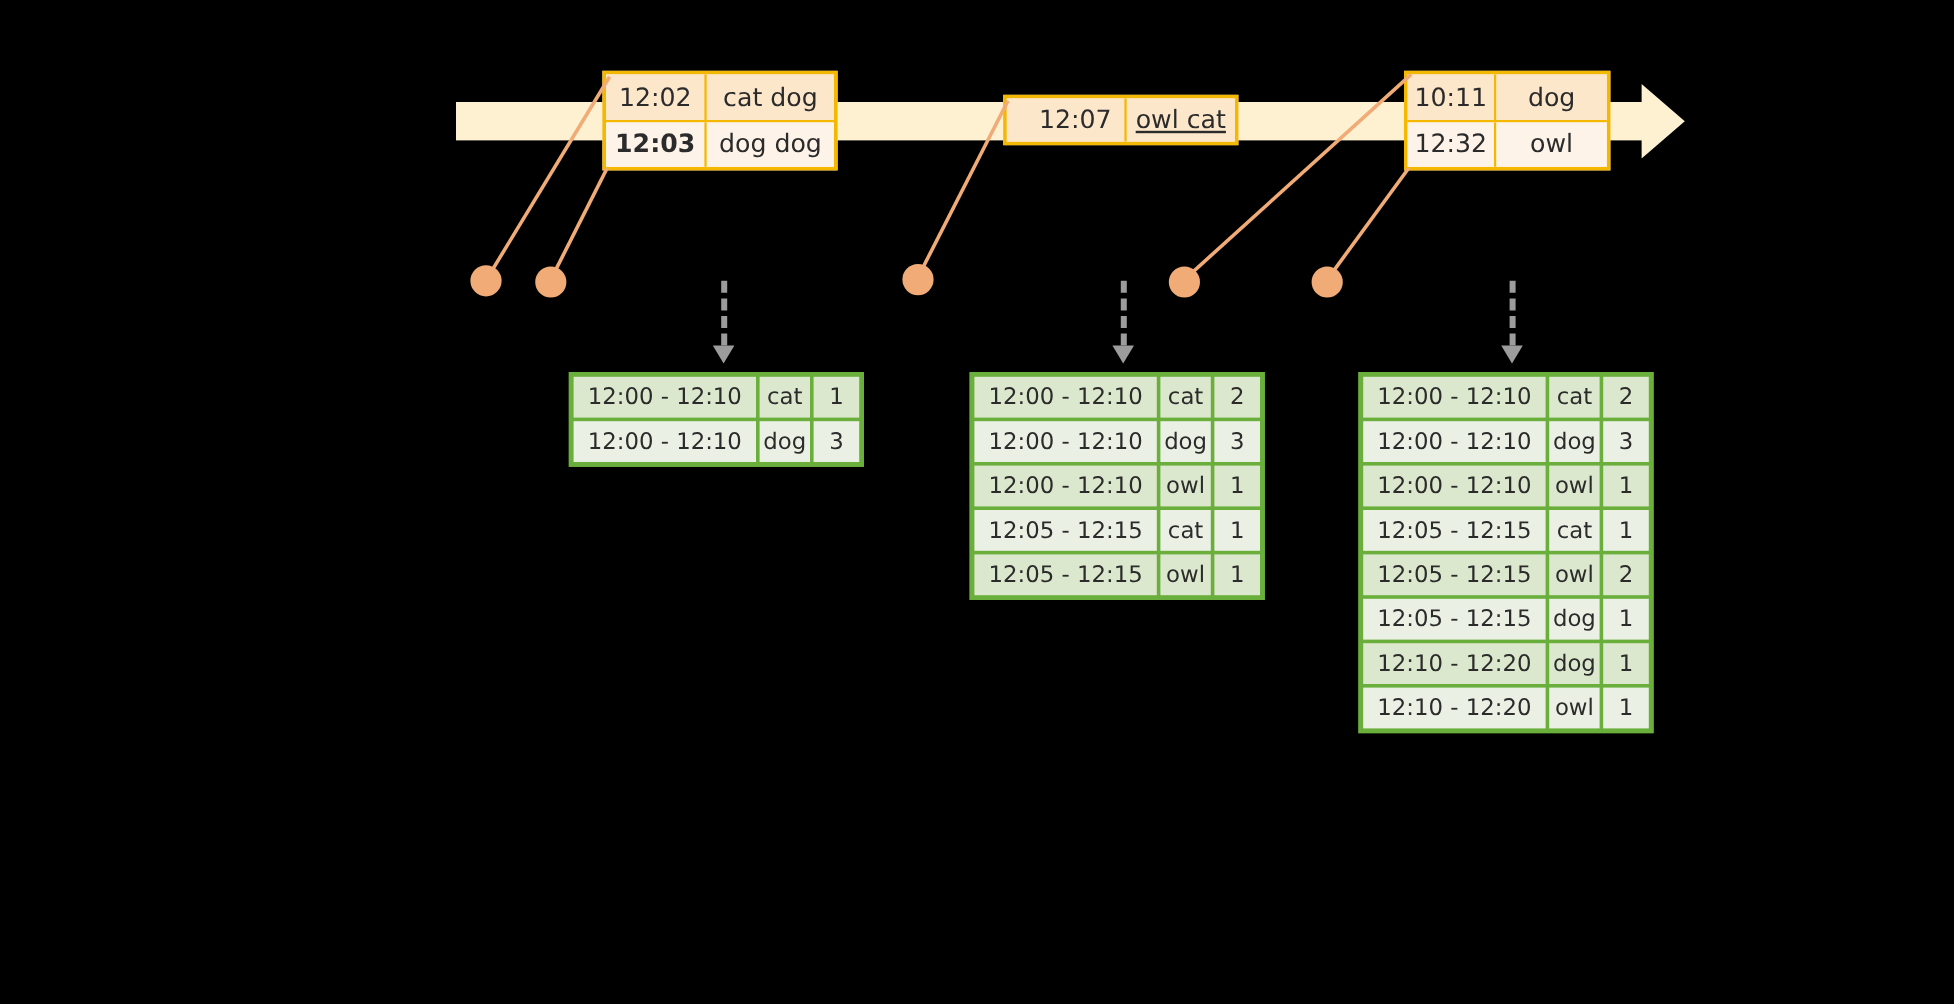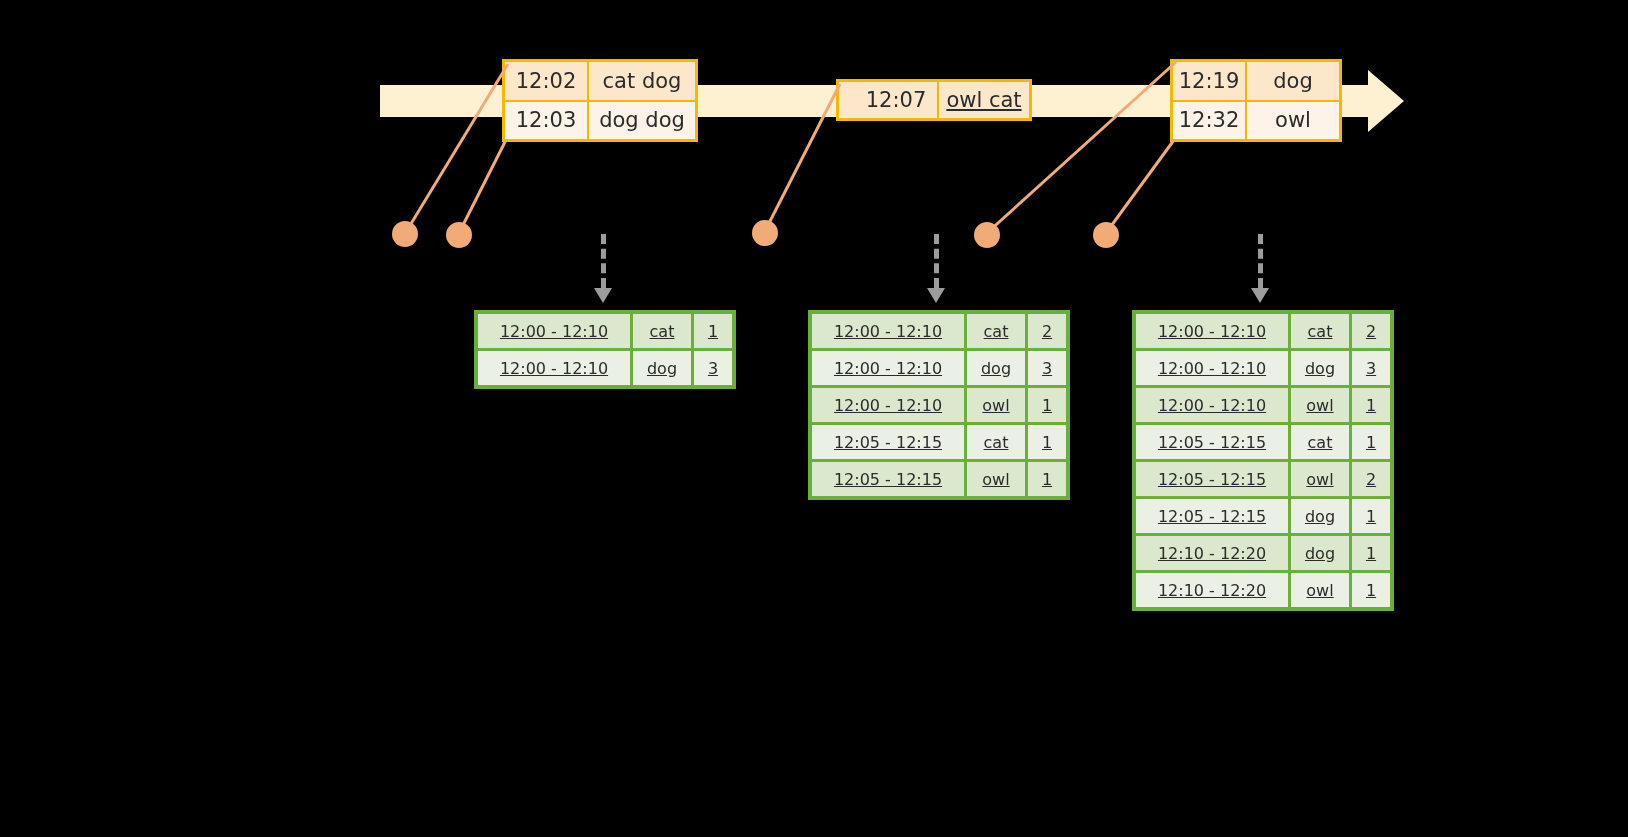--- a/index.html
+++ b/index.html
@@ -21,24 +21,24 @@
 
   
   .leader{position:absolute;left:0;top:0;width:1628px;height:837px;pointer-events:none;}
   .dot{position:absolute;border-radius:50%;background:#f0ab77;}
 
   
   .res-table{position:absolute;border:4px solid #6aaf3c;box-sizing:border-box;
              background:#6aaf3c;display:flex;flex-direction:column;gap:3px;padding:0;}
   .res-row{display:flex;gap:3px;}
   .res-cell{display:flex;align-items:center;justify-content:center;
-            font-size:16px;color:#2b2b2b;height:34px;background:#dce8cd;text-decoration:underline;}
+            font-size:19px;color:#2b2b2b;height:34px;background:#dce8cd;}
   .res-row.light .res-cell{background:#eaf1e4;}
   .c-range{width:152px;}
-  .c-key{width:58px;}
+  .c-key{width:42px;}
   .c-val{width:38px;}
 
   
   .darrow{position:absolute;}
   .darrow .shaft{position:absolute;left:0;top:0;width:0;border-left:5px dashed #9c9c9c;}
   .darrow .head{position:absolute;left:-7px;width:0;height:0;
       border-left:9px solid transparent;border-right:9px solid transparent;
       border-top:15px solid #9c9c9c;}
 </style>
 </head>
@@ -53,35 +53,35 @@
       <polygon points="1368,70 1368,132 1404,101" fill="#fdf1d2"></polygon>
     </svg>
   </div>
 
   <div class="ev-box" style="left:502px;top:59px;width:196px;height:83px;">
     <div class="ev-row">
       <div class="ev-time" style="width:82px;">12:02</div>
       <div class="ev-words" style="flex:1;">cat dog</div>
     </div>
     <div class="ev-row alt">
-      <div class="ev-time" style="width:82px;">12:03</div>
+      <div class="ev-time" style="width:82px;font-weight:bold;">12:03</div>
       <div class="ev-words" style="flex:1;">dog dog</div>
     </div>
   </div>
 
   <div class="ev-box" style="left:836px;top:79px;width:196px;height:42px;">
     <div class="ev-row">
       <div class="ev-time" style="width:82px;padding-left:16px;">12:07</div>
       <div class="ev-words" style="flex:1;text-decoration:underline;">owl cat</div>
     </div>
   </div>
 
   <div class="ev-box" style="left:1170px;top:59px;width:172px;height:83px;">
     <div class="ev-row">
-      <div class="ev-time" style="width:72px;">12:19</div>
+      <div class="ev-time" style="width:72px;">10:11</div>
       <div class="ev-words" style="flex:1;">dog</div>
     </div>
     <div class="ev-row alt">
       <div class="ev-time" style="width:72px;">12:32</div>
       <div class="ev-words" style="flex:1;">owl</div>
     </div>
   </div>
 
   <svg class="leader">
     <g stroke="#f0ab77" stroke-width="3" fill="none">

